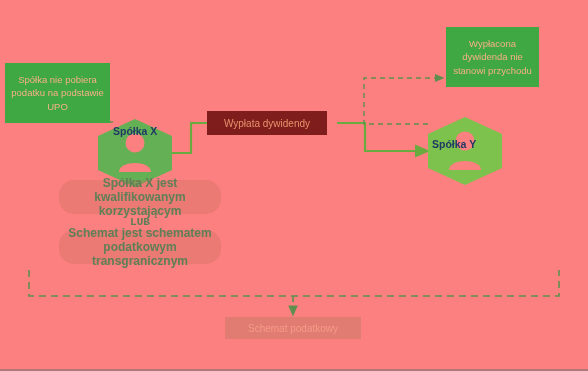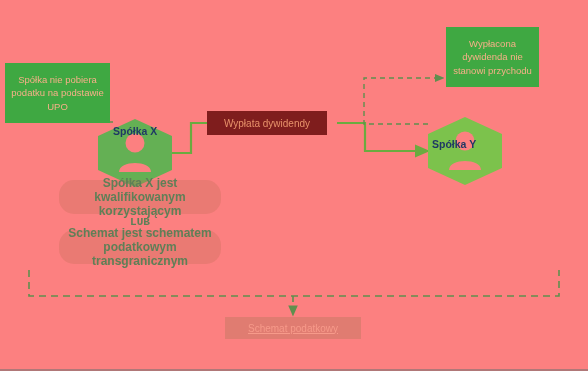--- a/index.html
+++ b/index.html
@@ -126,21 +126,20 @@
     top: 317px;
     width: 136px;
     height: 22px;
     background: rgba(190, 120, 96, 0.45);
     color: #f79a8a;
     font-size: 10px;
     display: flex;
     align-items: center;
     justify-content: center;
     box-sizing: border-box;
-    text-decoration: underline;
   }
 </style>
 </head>
 <body>
 
 <div id="canvas">
 
   <svg class="svg-layer" viewBox="0 0 588 371" width="588" height="371">
     <defs>
       <marker id="arrowGreenLight" markerWidth="7" markerHeight="7" refX="6" refY="3" orient="auto">

